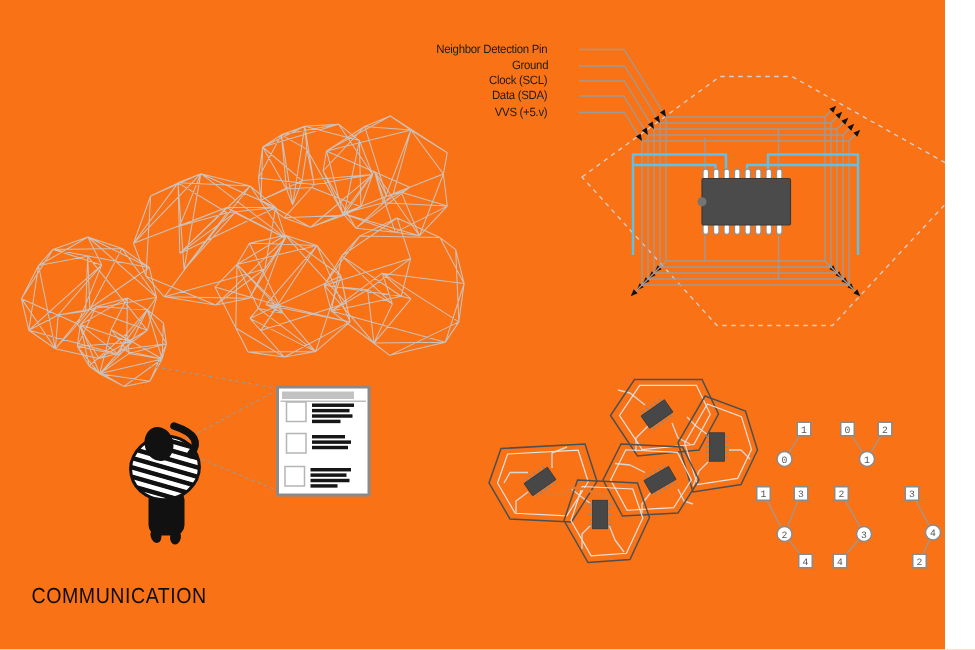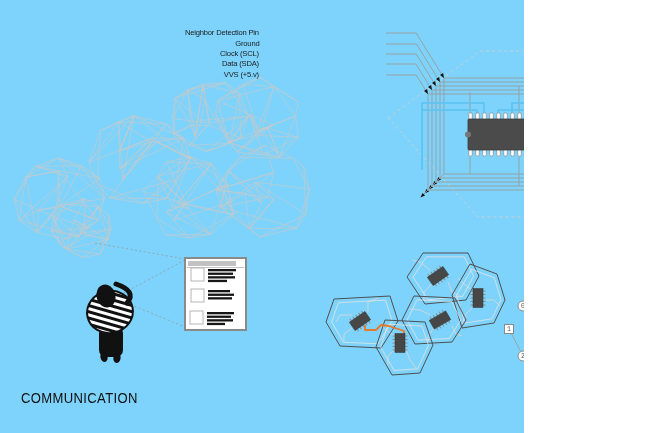--- a/index.html
+++ b/index.html
@@ -1,16 +1,16 @@
 <!DOCTYPE html>
 <html><head>
 <meta charset="utf-8">
 <style>
   html,body{margin:0;padding:0;background:#fff;}
-  .canvas{position:relative;width:524px;height:433px;background:#7dd3fc;overflow:hidden;
+  .canvas{position:relative;width:630px;height:433px;background:#f97316;overflow:hidden;
           font-family:"Liberation Sans",sans-serif;}
   svg{position:absolute;left:0;top:0;}
   .pin-label{position:absolute;right:265px;font-size:8px;line-height:10px;color:#1c1c1c;
              white-space:nowrap;transform:scaleX(.95);transform-origin:100% 50%;letter-spacing:-.2px;}
   .page-title{position:absolute;left:21px;top:390px;font-size:14.5px;color:#0e0e0e;
               letter-spacing:.4px;font-weight:500;transform:scaleX(.9);transform-origin:0 50%;}
 </style>
 </head>
 <body>
 

